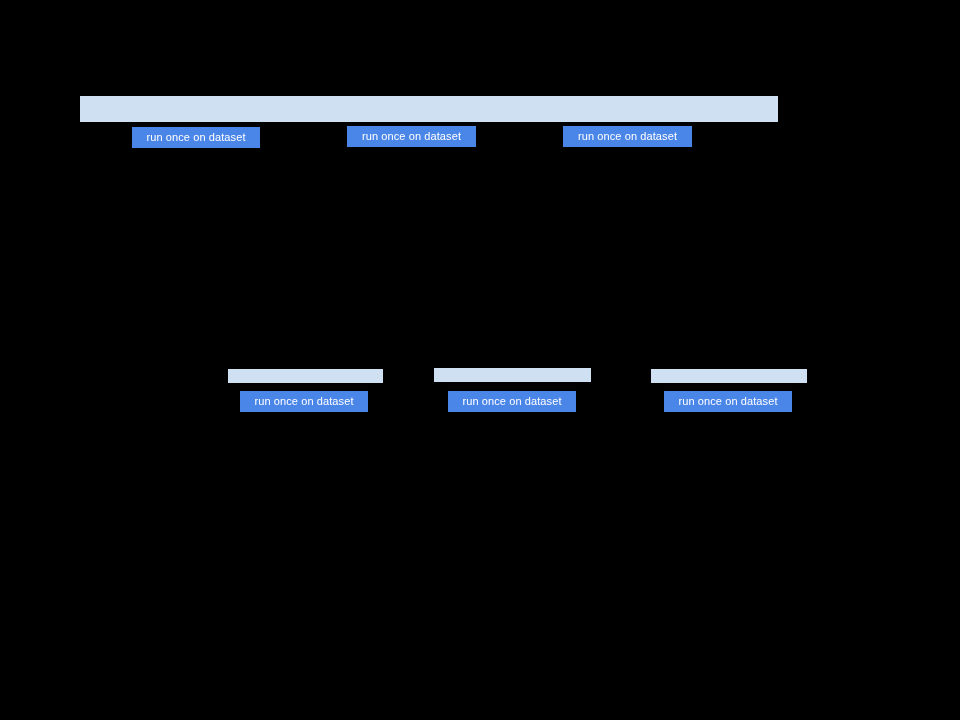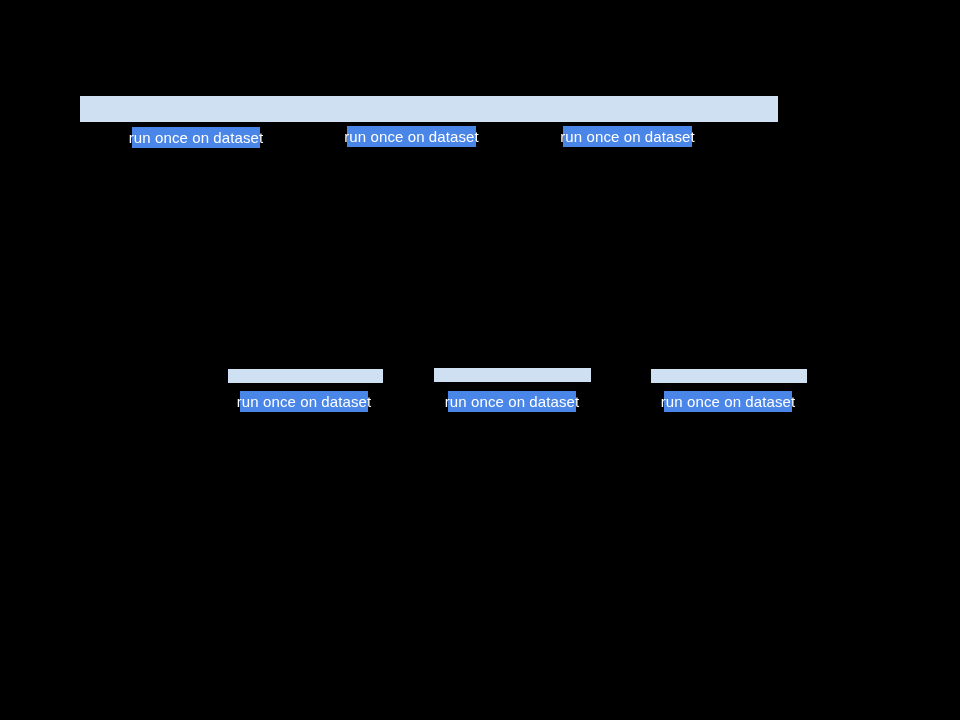--- a/index.html
+++ b/index.html
@@ -19,21 +19,21 @@
   .placeholder-bar {
     position: absolute;
     background: #cfe0f2;
     box-sizing: border-box;
   }
   .run-button {
     position: absolute;
     background: #4a85e8;
     color: #ffffff;
     font-family: "Liberation Sans", sans-serif;
-    font-size: 15px;
+    font-size: 11px;
     line-height: 1;
     letter-spacing: 0.1px;
     display: flex;
     align-items: center;
     justify-content: center;
     box-sizing: border-box;
     border: 0;
     padding: 0;
     cursor: pointer;
     white-space: nowrap;

